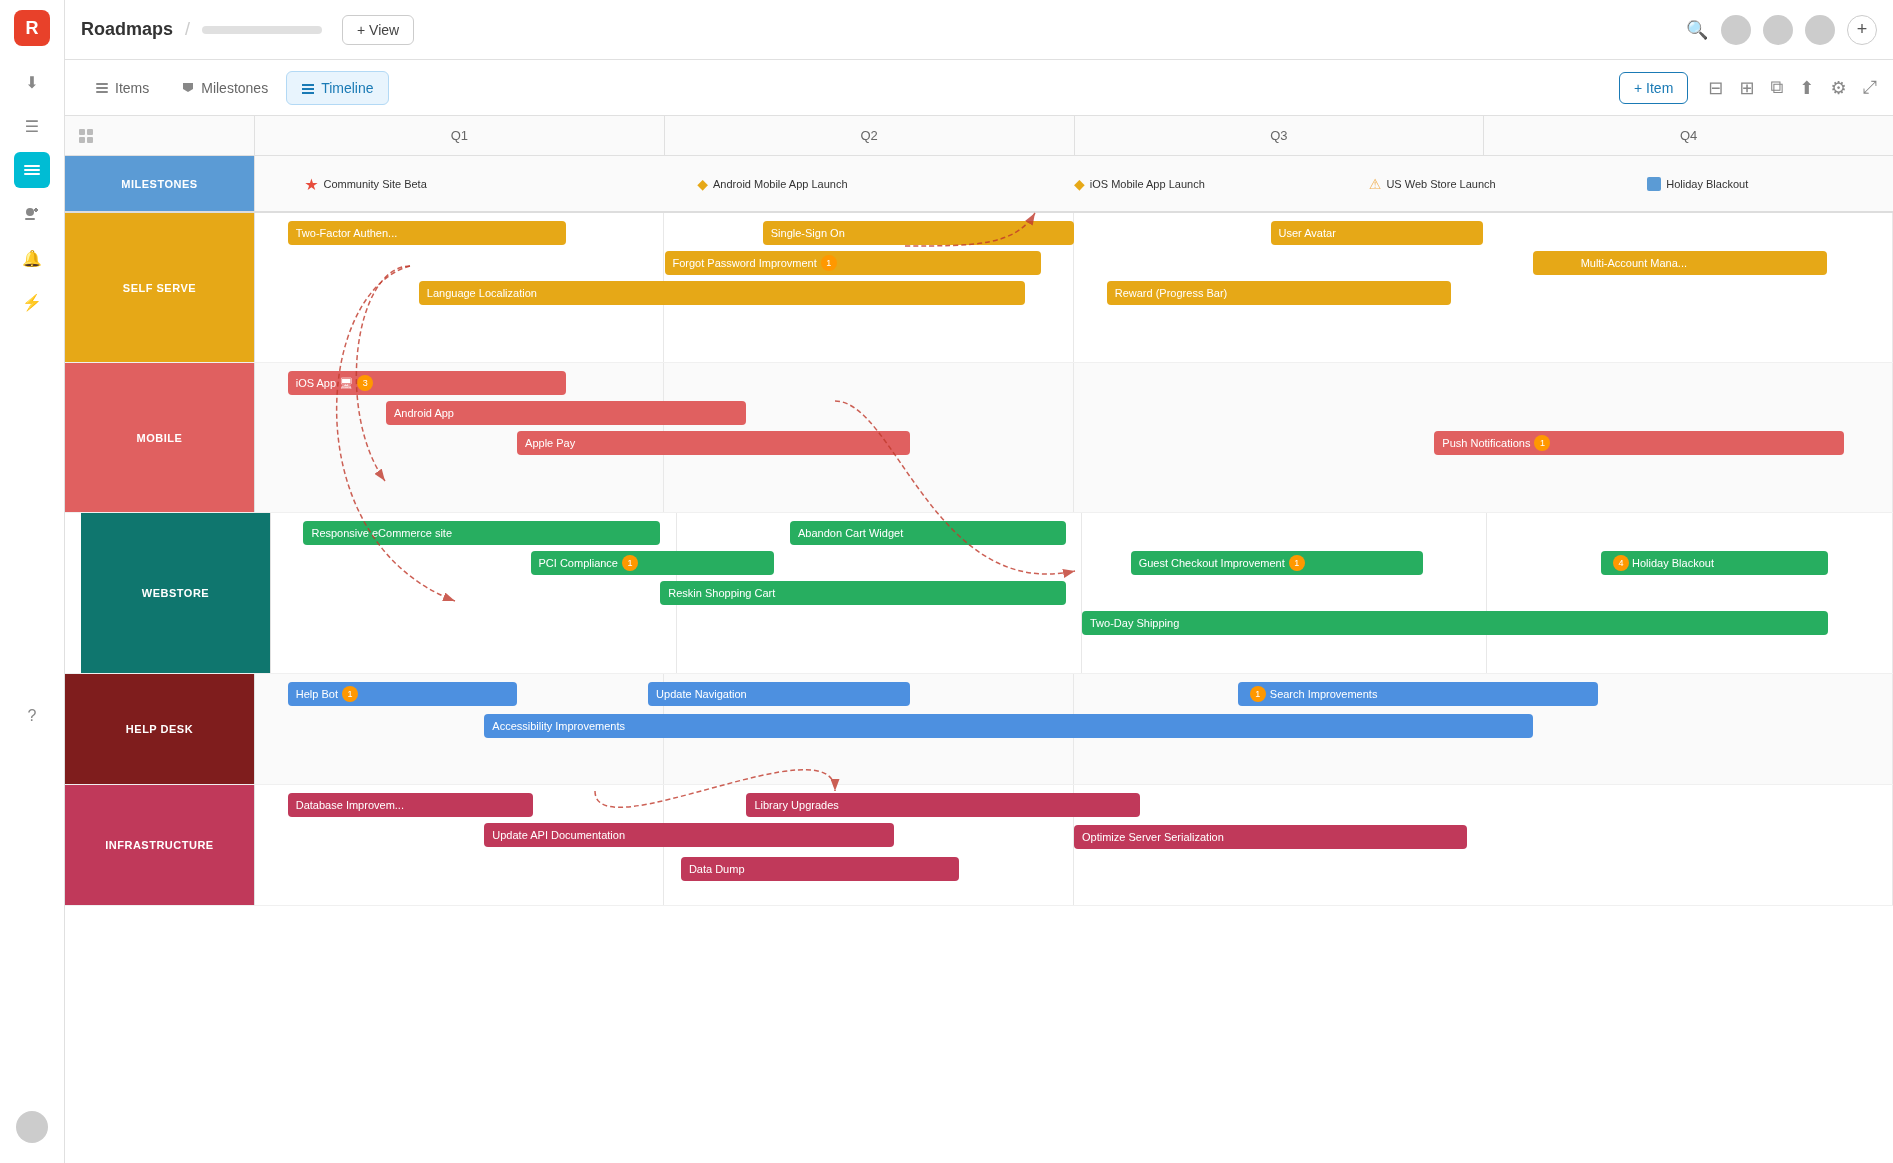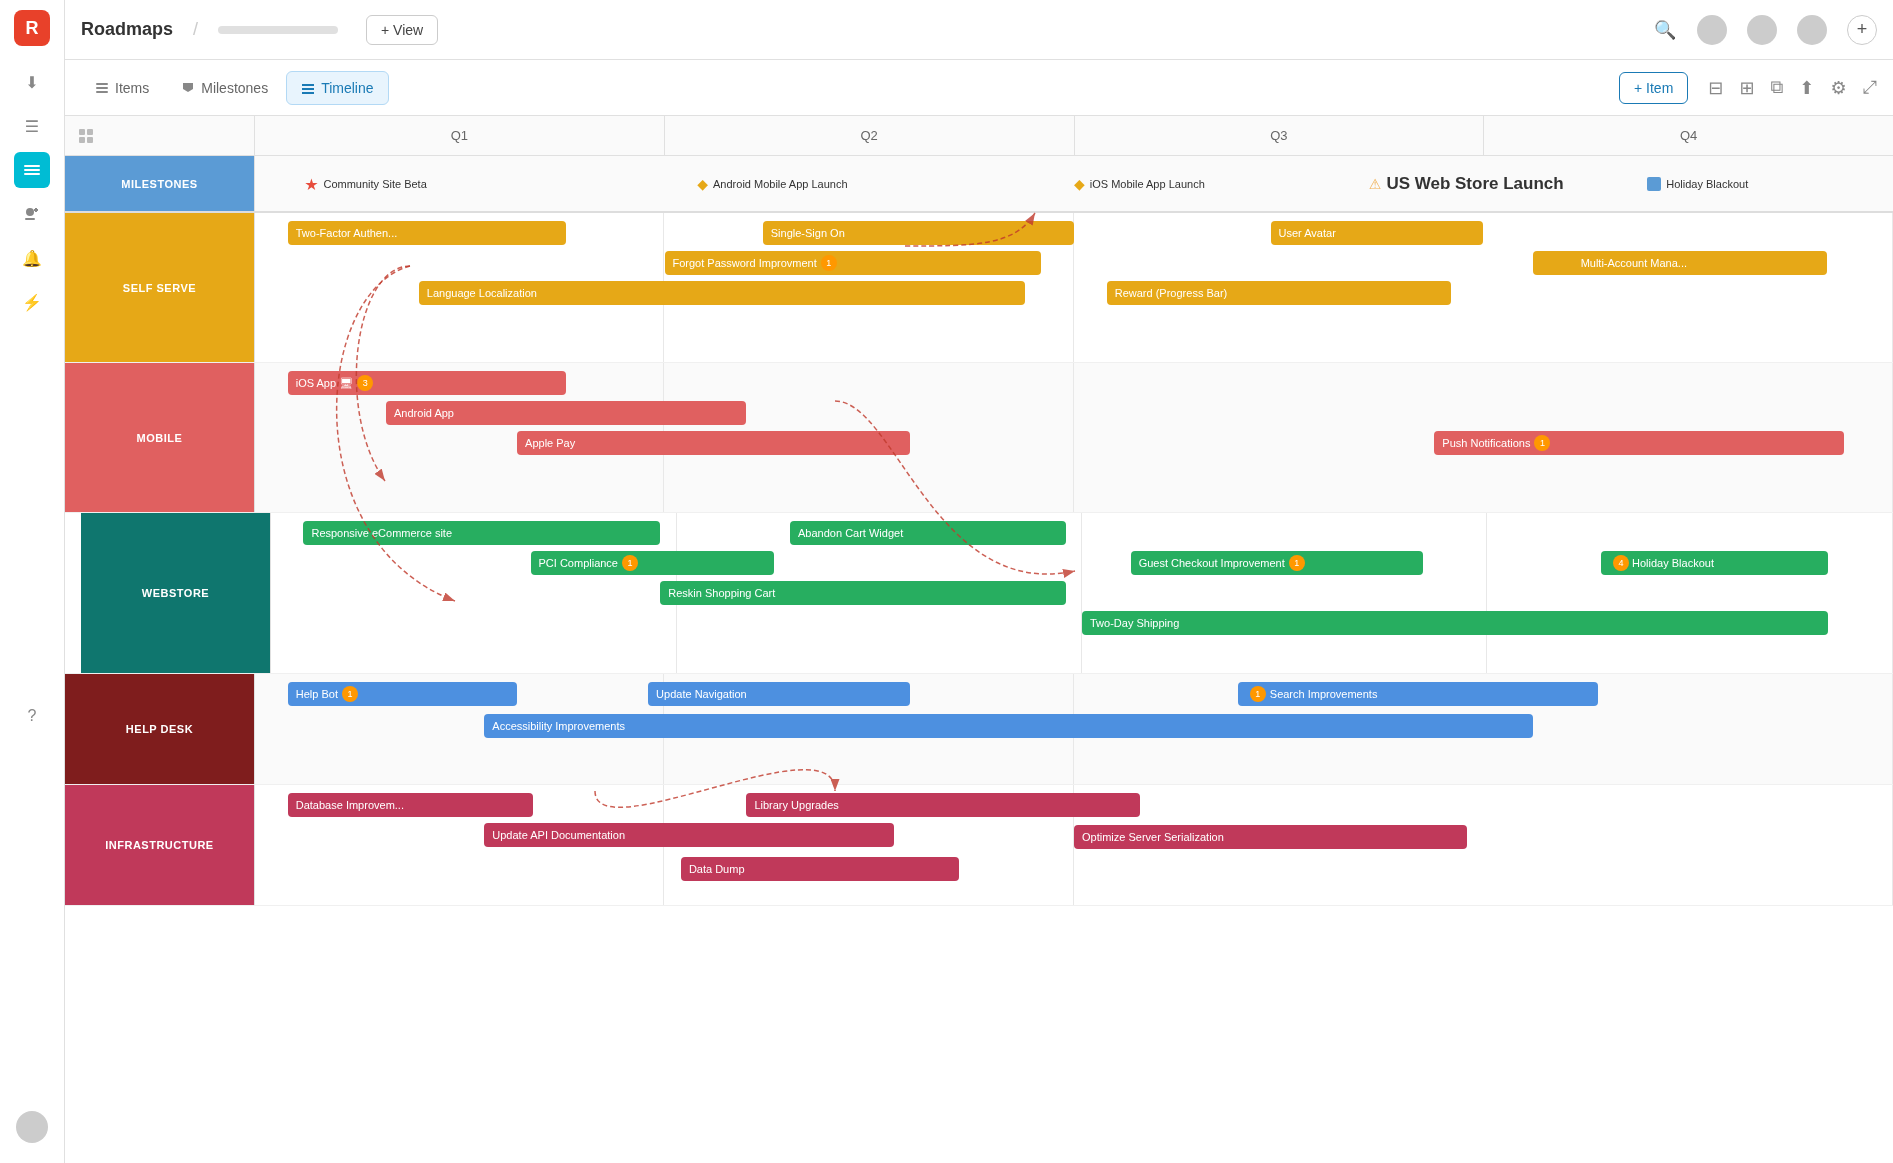--- a/index.html
+++ b/index.html
@@ -55,21 +55,21 @@
       background: #fff;
     }
 
     
     .topbar {
       height: 60px;
       border-bottom: 1px solid #e0e0e0;
       display: flex;
       align-items: center;
       padding: 0 16px;
-      gap: 20px;
+      gap: 12px;
       flex-shrink: 0;
     }
     .topbar-title {
       font-size: 18px;
       font-weight: 600;
       color: #333;
     }
     .topbar-sep { color: #ccc; font-size: 18px; }
     .topbar-breadcrumb {
       height: 8px;
@@ -419,21 +419,21 @@
             <span style="font-size:11px; color:#333;">Android Mobile App Launch</span>
           </div>
 
           <div class="milestone-item" style="left: 50%;">
             <span class="ms-diamond" style="color:#e6a817;">◆</span>
             <span style="font-size:11px; color:#333;">iOS Mobile App Launch</span>
           </div>
 
           <div class="milestone-item" style="left: 68%;">
             <span class="ms-warning">⚠</span>
-            <span style="font-size:17px; color:#333;font-weight:bold;">US Web Store Launch</span>
+            <span style="font-size:11px; color:#333;">US Web Store Launch</span>
           </div>
 
           <div class="milestone-item" style="left: 85%;">
             <span style="display:inline-block; width:14px; height:14px; background:#5b9bd5; border-radius:2px;"></span>
             <span style="font-size:11px; color:#333;">Holiday Blackout</span>
           </div>
         </div>
       </div>
 
       <div class="timeline-row taller">

